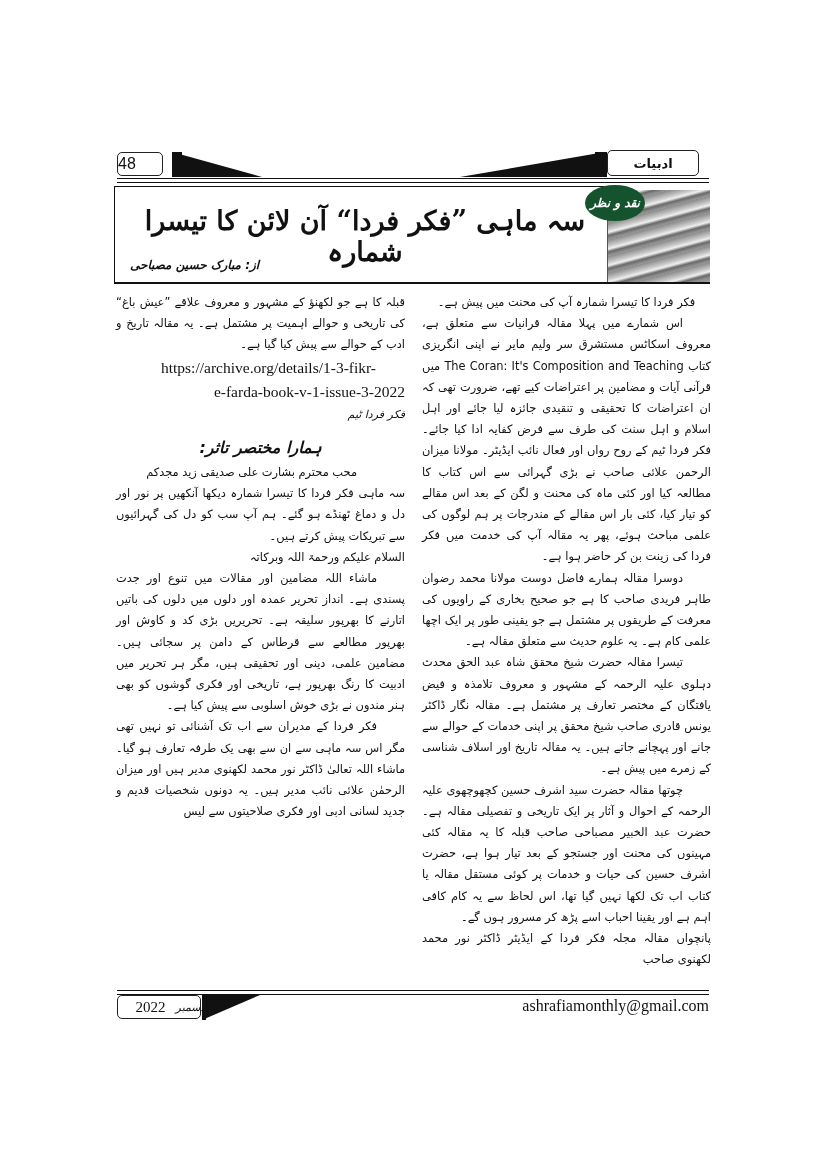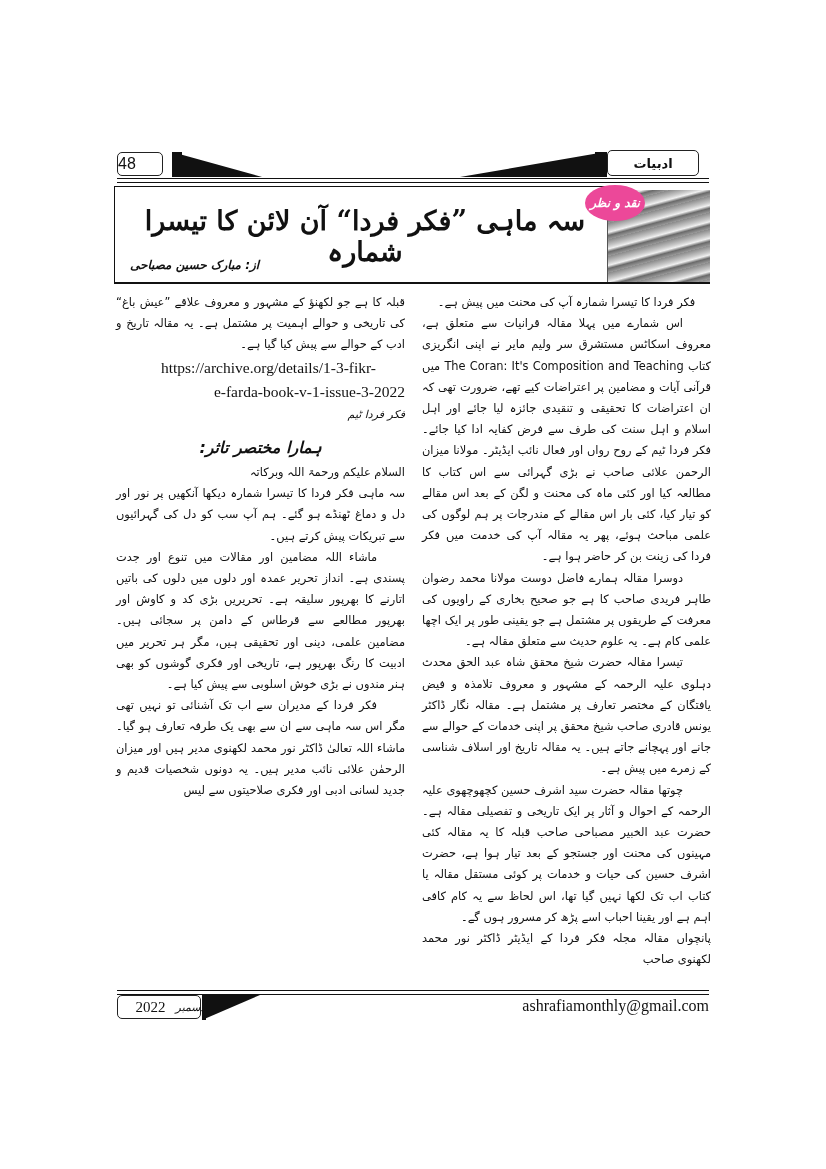--- a/index.html
+++ b/index.html
@@ -49,21 +49,21 @@
       position: absolute; left: 114px; top: 282px; width: 596px; height: 2px; background: #111;
     }
     .books-image {
       position: absolute; left: 607px; top: 190px; width: 103px; height: 92px;
       background:
         repeating-linear-gradient(165deg, #8a8a8a 0px, #c8c8c8 6px, #f0f0f0 9px, #6a6a6a 12px, #9a9a9a 16px);
       border-left: 1px solid #555;
     }
     .badge-oval {
       position: absolute; left: 585px; top: 185px; width: 60px; height: 36px;
-      background: #ec4899; border-radius: 50%;
+      background: #14532d; border-radius: 50%;
       color: #fff; font-size: 12px; font-weight: bold; direction: rtl;
       display: flex; align-items: center; justify-content: center; font-style: italic;
     }
     .article-title {
       position: absolute; left: 130px; top: 205px; width: 470px; text-align: center;
       direction: rtl; font-family: "DejaVu Serif", serif; font-size: 27px; font-weight: bold;
     }
     .author {
       position: absolute; left: 130px; top: 258px; direction: rtl;
       font-family: "DejaVu Sans", sans-serif; font-size: 12px; font-weight: bold; font-style: italic;
@@ -143,22 +143,23 @@
   <p class="indent">چوتھا مقالہ حضرت سید اشرف حسین کچھوچھوی علیہ الرحمہ کے احوال و آثار پر ایک تاریخی و تفصیلی مقالہ ہے۔ حضرت عبد الخبیر مصباحی صاحب قبلہ کا یہ مقالہ کئی مہینوں کی محنت اور جستجو کے بعد تیار ہوا ہے، حضرت اشرف حسین کی حیات و خدمات پر کوئی مستقل مقالہ یا کتاب اب تک لکھا نہیں گیا تھا، اس لحاظ سے یہ کام کافی اہم ہے اور یقینا احباب اسے پڑھ کر مسرور ہوں گے۔</p>
   <p>پانچواں مقالہ مجلہ فکر فردا کے ایڈیٹر ڈاکٹر نور محمد لکھنوی صاحب</p>
 </div>
 
 <div class="col col-left">
   <p>قبلہ کا ہے جو لکھنؤ کے مشہور و معروف علاقے ”عیش باغ“ کی تاریخی و حوالے اہمیت پر مشتمل ہے۔ یہ مقالہ تاریخ و ادب کے حوالے سے پیش کیا گیا ہے۔</p>
   <div class="url url-1">https://archive.org/details/1-3-fikr-</div>
   <div class="url url-2">e-farda-book-v-1-issue-3-2022</div>
   <p class="signoff">فکر فردا ٹیم</p>
   <div class="subheading">ہمارا مختصر تاثر:</div>
+  <p class="greet">محب محترم بشارت علی صدیقی زید مجدکم</p>
+  <p>سہ ماہی فکر فردا کا تیسرا شمارہ دیکھا آنکھیں پر نور اور دل و دماغ ٹھنڈے ہو گئے۔ ہم آپ سب کو دل کی گہرائیوں سے تبریکات پیش کرتے ہیں۔</p>
   <p>السلام علیکم ورحمۃ اللہ وبرکاتہ</p>
-  <p>سہ ماہی فکر فردا کا تیسرا شمارہ دیکھا آنکھیں پر نور اور دل و دماغ ٹھنڈے ہو گئے۔ ہم آپ سب کو دل کی گہرائیوں سے تبریکات پیش کرتے ہیں۔</p>
   <p class="indent">ماشاء اللہ مضامین اور مقالات میں تنوع اور جدت پسندی ہے۔ انداز تحریر عمدہ اور دلوں میں دلوں کی باتیں اتارنے کا بھرپور سلیقہ ہے۔ تحریریں بڑی کد و کاوش اور بھرپور مطالعے سے قرطاس کے دامن پر سجائی ہیں۔ مضامین علمی، دینی اور تحقیقی ہیں، مگر ہر تحریر میں ادبیت کا رنگ بھرپور ہے، تاریخی اور فکری گوشوں کو بھی ہنر مندوں نے بڑی خوش اسلوبی سے پیش کیا ہے۔</p>
   <p class="indent">فکر فردا کے مدیران سے اب تک آشنائی تو نہیں تھی مگر اس سہ ماہی سے ان سے بھی یک طرفہ تعارف ہو گیا۔ ماشاء اللہ تعالیٰ ڈاکٹر نور محمد لکھنوی مدیر ہیں اور میزان الرحمٰن علائی نائب مدیر ہیں۔ یہ دونوں شخصیات قدیم و جدید لسانی ادبی اور فکری صلاحیتوں سے لیس</p>
 </div>
 
 <div class="rule-double rule-bottom"></div>
 <div class="date-box">
   <span>2022</span>
   <span style="font-family:'DejaVu Sans',sans-serif;font-size:11px;font-style:italic;">دسمبر</span>
 </div>
 <div class="wedge-foot-fill"></div>

